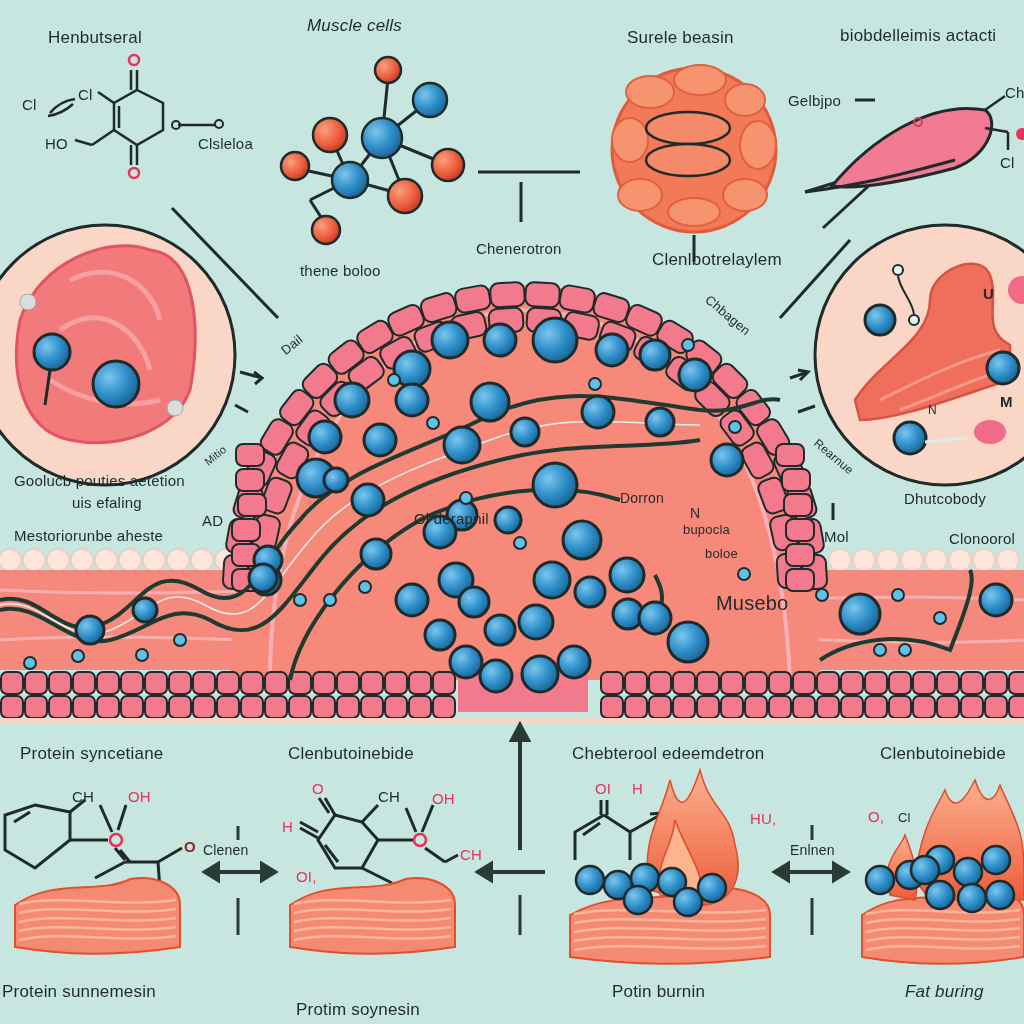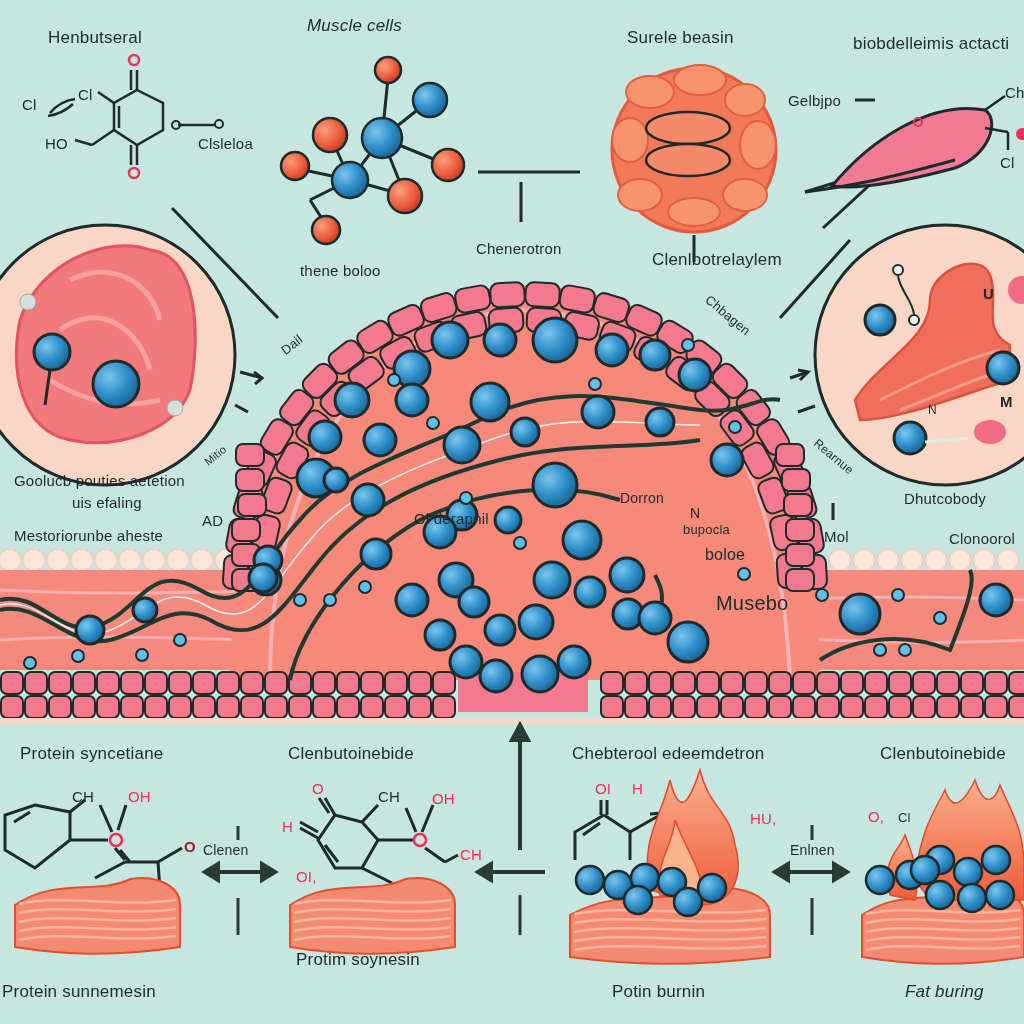--- a/index.html
+++ b/index.html
@@ -636,21 +636,21 @@
 <div class="lbl" style="left:78px;top:86px;">Cl</div>
 <div class="lbl" style="left:45px;top:135px;">HO</div>
 <div class="lbl" style="left:198px;top:94px;margin-top:41px;">Clsleloa</div>
 
 <div class="lbl big" style="left:307px;top:16px;font-style:italic;">Muscle cells</div>
 <div class="lbl" style="left:300px;top:262px;">thene boloo</div>
 
 <div class="lbl big" style="left:627px;top:28px;">Surele beasin</div>
 <div class="lbl big" style="left:652px;top:250px;">Clenlbotrelaylem</div>
 
-<div class="lbl big" style="left:840px;top:34px;margin-left:13px;">biobdelleimis actacti</div>
+<div class="lbl big" style="left:840px;top:26px;">biobdelleimis actacti</div>
 <div class="lbl" style="left:788px;top:92px;">Gelbjpo</div>
 <div class="lbl" style="left:1005px;top:84px;">Ch</div>
 <div class="lbl" style="left:1000px;top:154px;">Cl</div>
 
 <div class="lbl" style="left:476px;top:240px;">Chenerotron</div>
 <div class="lbl rot-left" style="left:278px;top:346px;font-size:13px;">Dail</div>
 <div class="lbl rot-right" style="left:712px;top:292px;font-size:13px;">Chbagen</div>
 
 <div class="lbl" style="left:14px;top:472px;">Goolucb pouties aetetion</div>
 <div class="lbl" style="left:72px;top:494px;">uis efaling</div>
@@ -664,21 +664,21 @@
 <div class="lbl" style="left:824px;top:528px;">Mol</div>
 <div class="lbl" style="left:949px;top:530px;">Clonoorol</div>
 <div class="lbl" style="left:983px;top:285px;font-weight:bold;">U</div>
 <div class="lbl" style="left:1000px;top:393px;font-weight:bold;">M</div>
 <div class="lbl" style="left:928px;top:403px;font-size:12px;">N</div>
 
 <div class="lbl" style="left:414px;top:510px;">Ol derapnil</div>
 <div class="lbl" style="left:620px;top:490px;font-size:14px;">Dorron</div>
 <div class="lbl" style="left:690px;top:505px;font-size:14px;">N</div>
 <div class="lbl" style="left:683px;top:522px;font-size:13px;">bupocla</div>
-<div class="lbl" style="left:705px;top:546px;font-size:16px;">boloe</div>
+<div class="lbl" style="left:705px;top:546px;font-size:13px;">boloe</div>
 <div class="lbl" style="left:716px;top:592px;font-size:20px;">Musebo</div>
 
 <div class="lbl big" style="left:20px;top:744px;">Protein syncetiane</div>
 <div class="lbl big" style="left:288px;top:744px;">Clenbutoinebide</div>
 <div class="lbl big" style="left:572px;top:744px;">Chebterool edeemdetron</div>
 <div class="lbl big" style="left:880px;top:744px;">Clenbutoinebide</div>
 
 <div class="lbl" style="left:72px;top:788px;">CH</div>
 <div class="lbl red" style="left:128px;top:788px;">OH</div>
 <div class="lbl" style="left:184px;top:838px;font-weight:bold;color:#8a2a22;">O</div>
@@ -693,15 +693,15 @@
 
 <div class="lbl red" style="left:595px;top:780px;">OI</div>
 <div class="lbl red" style="left:632px;top:780px;">H</div>
 <div class="lbl red" style="left:750px;top:810px;">HU,</div>
 <div class="lbl" style="left:790px;top:842px;font-size:14px;">Enlnen</div>
 
 <div class="lbl red" style="left:868px;top:808px;">O,</div>
 <div class="lbl" style="left:898px;top:810px;font-size:13px;">Cl</div>
 
 <div class="lbl big" style="left:2px;top:982px;">Protein sunnemesin</div>
-<div class="lbl big" style="left:296px;top:950px;text-align:center;">Protim soynesin</div>
+<div class="lbl big" style="left:296px;top:1000px;text-align:center;">Protim soynesin</div>
 <div class="lbl big" style="left:612px;top:982px;">Potin burnin</div>
 <div class="lbl big" style="left:905px;top:982px;font-style:italic;">Fat buring</div>
 
 </body></html>

